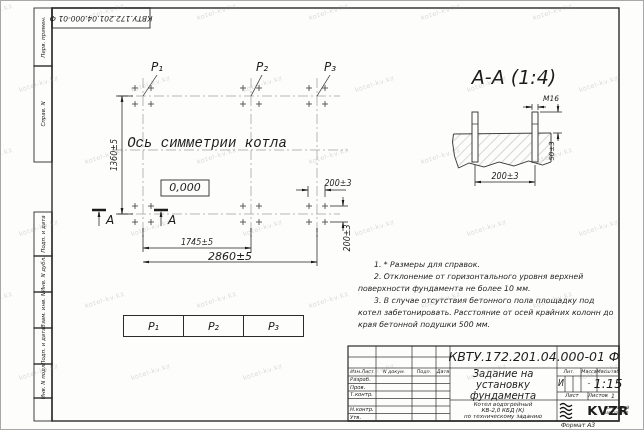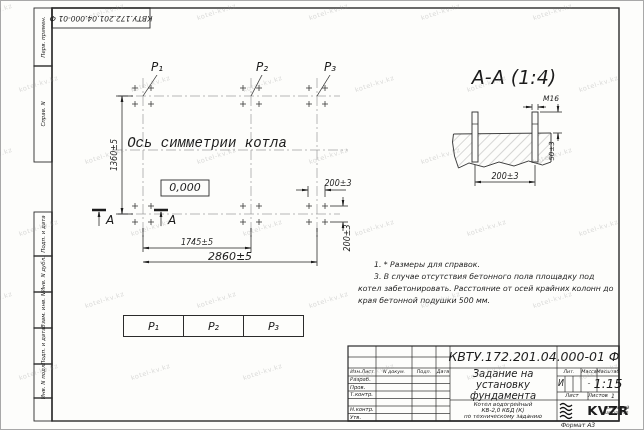--- a/index.html
+++ b/index.html
@@ -138,20 +138,21 @@
   <span class="t ctr" style="left:110px;top:221px;font-size:12px;">А</span>
   <span class="t ctr" style="left:172px;top:221px;font-size:12px;">А</span>
 
   <span class="t ctr" style="left:514px;top:77px;font-size:19px;">А-А (1:4)</span>
   <span class="t ctr" style="left:551px;top:99px;font-size:7.5px;">M16</span>
   <span class="t r90" style="left:553px;top:151px;font-size:7px;">50±3</span>
   <span class="t ctr" style="left:505px;top:177px;font-size:8px;">200±3</span>
 
   <div class="notes">
     <p>1. * Размеры для справок.</p>
+    <p>2. Отклонение от горизонтального уровня верхней поверхности фундамента не более 10 мм.</p>
     <p>3. В случае отсутствия бетонного пола площадку под котел забетонировать. Расстояние от осей крайних колонн до края бетонной подушки 500 мм.</p>
   </div>
 
   <table class="ltable">
     <tbody>
         <tr class="hd">
       <td>P₁</td>
       <td>P₂</td>
       <td>P₃</td>
     </tr>

